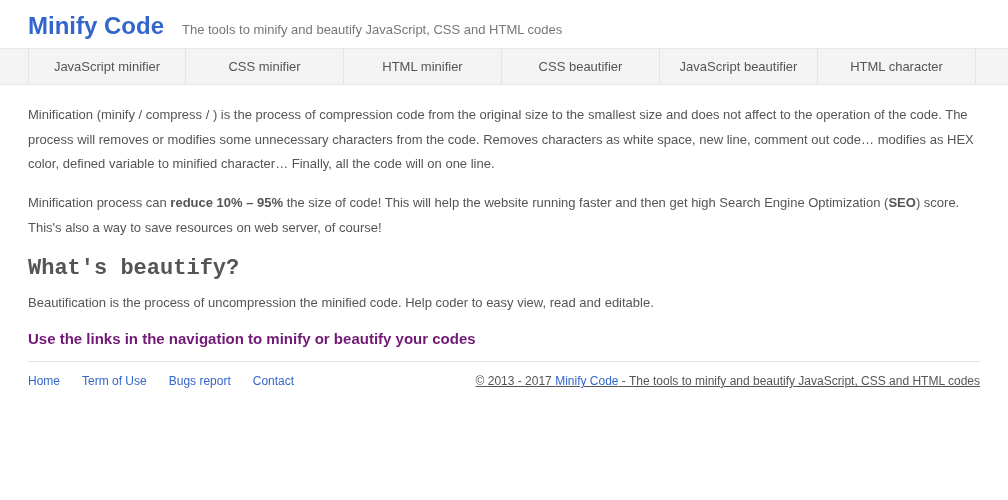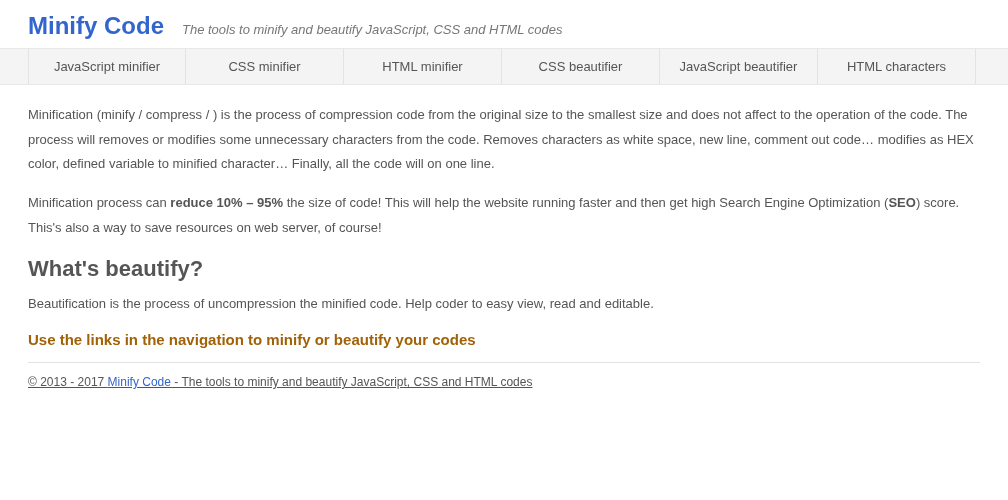--- a/index.html
+++ b/index.html
@@ -18,21 +18,20 @@
     }
     .site-title {
       color: #3366cc;
       font-size: 24px;
       font-weight: bold;
       cursor: pointer;
     }
     .tagline {
       color: #777777;
       font-size: 13px;
-      font-style: italic;
     }
     .nav {
       background: #f4f4f4;
       border-top: 1px solid #e8e8e8;
       border-bottom: 1px solid #e8e8e8;
       display: flex;
       padding-left: 28px;
     }
     .nav-item {
       padding: 10px 0;
@@ -52,23 +51,24 @@
       font-size: 29px;
       font-weight: bold;
       margin-bottom: 14px;
     }
     h2 {
       color: #555555;
       font-size: 22px;
       font-weight: bold;
       margin-top: 16px;
       margin-bottom: 10px;
+      font-family: Liberation Mono, monospace;
     }
     h3 {
-      color: #a16207;
+      color: #701a75;
       font-size: 15px;
       font-weight: bold;
       margin-bottom: 14px;
     }
     p {
       color: #555555;
       font-size: 13px;
       line-height: 1.9;
       margin-bottom: 14px;
     }
@@ -94,30 +94,36 @@
   <span class="site-title">Minify Code</span>
   <span class="tagline">The tools to minify and beautify JavaScript, CSS and HTML codes</span>
 </div>
 
 <nav class="nav">
   <div class="nav-item">JavaScript minifier</div>
   <div class="nav-item">CSS minifier</div>
   <div class="nav-item">HTML minifier</div>
   <div class="nav-item">CSS beautifier</div>
   <div class="nav-item">JavaScript beautifier</div>
-  <div class="nav-item">HTML characters</div>
+  <div class="nav-item">HTML character</div>
 </nav>
 
 <div class="content">
   <p>Minification (minify / compress / ) is the process of compression code from the original size to the smallest size and does not affect to the operation of the code. The process will removes or modifies some unnecessary characters from the code. Removes characters as white space, new line, comment out code… modifies as HEX color, defined variable to minified character… Finally, all the code will on one line.</p>
   <p>
     <span>Minification process can </span><span class="strong">reduce 10% – 95%</span><span> the size of code! This will help the website running faster and then get high Search Engine Optimization (</span><span class="strong">SEO</span><span>) score. This's also a way to save resources on web server, of course!</span>
   </p>
   <h2>What's beautify?</h2>
   <p>Beautification is the process of uncompression the minified code. Help coder to easy view, read and editable.</p>
   <h3>Use the links in the navigation to minify or beautify your codes</h3>
 </div>
 
 <div class="footer">
+  <div class="footer-links">
+    <span class="footer-link">Home</span>
+    <span class="footer-link">Term of Use</span>
+    <span class="footer-link">Bugs report</span>
+    <span class="footer-link">Contact</span>
+  </div>
   <div class="footer-right">
     <span>© 2013 - 2017 </span><span class="footer-brand">Minify Code</span><span> - The tools to minify and beautify JavaScript, CSS and HTML codes</span>
   </div>
 </div>
 
 </body></html>

